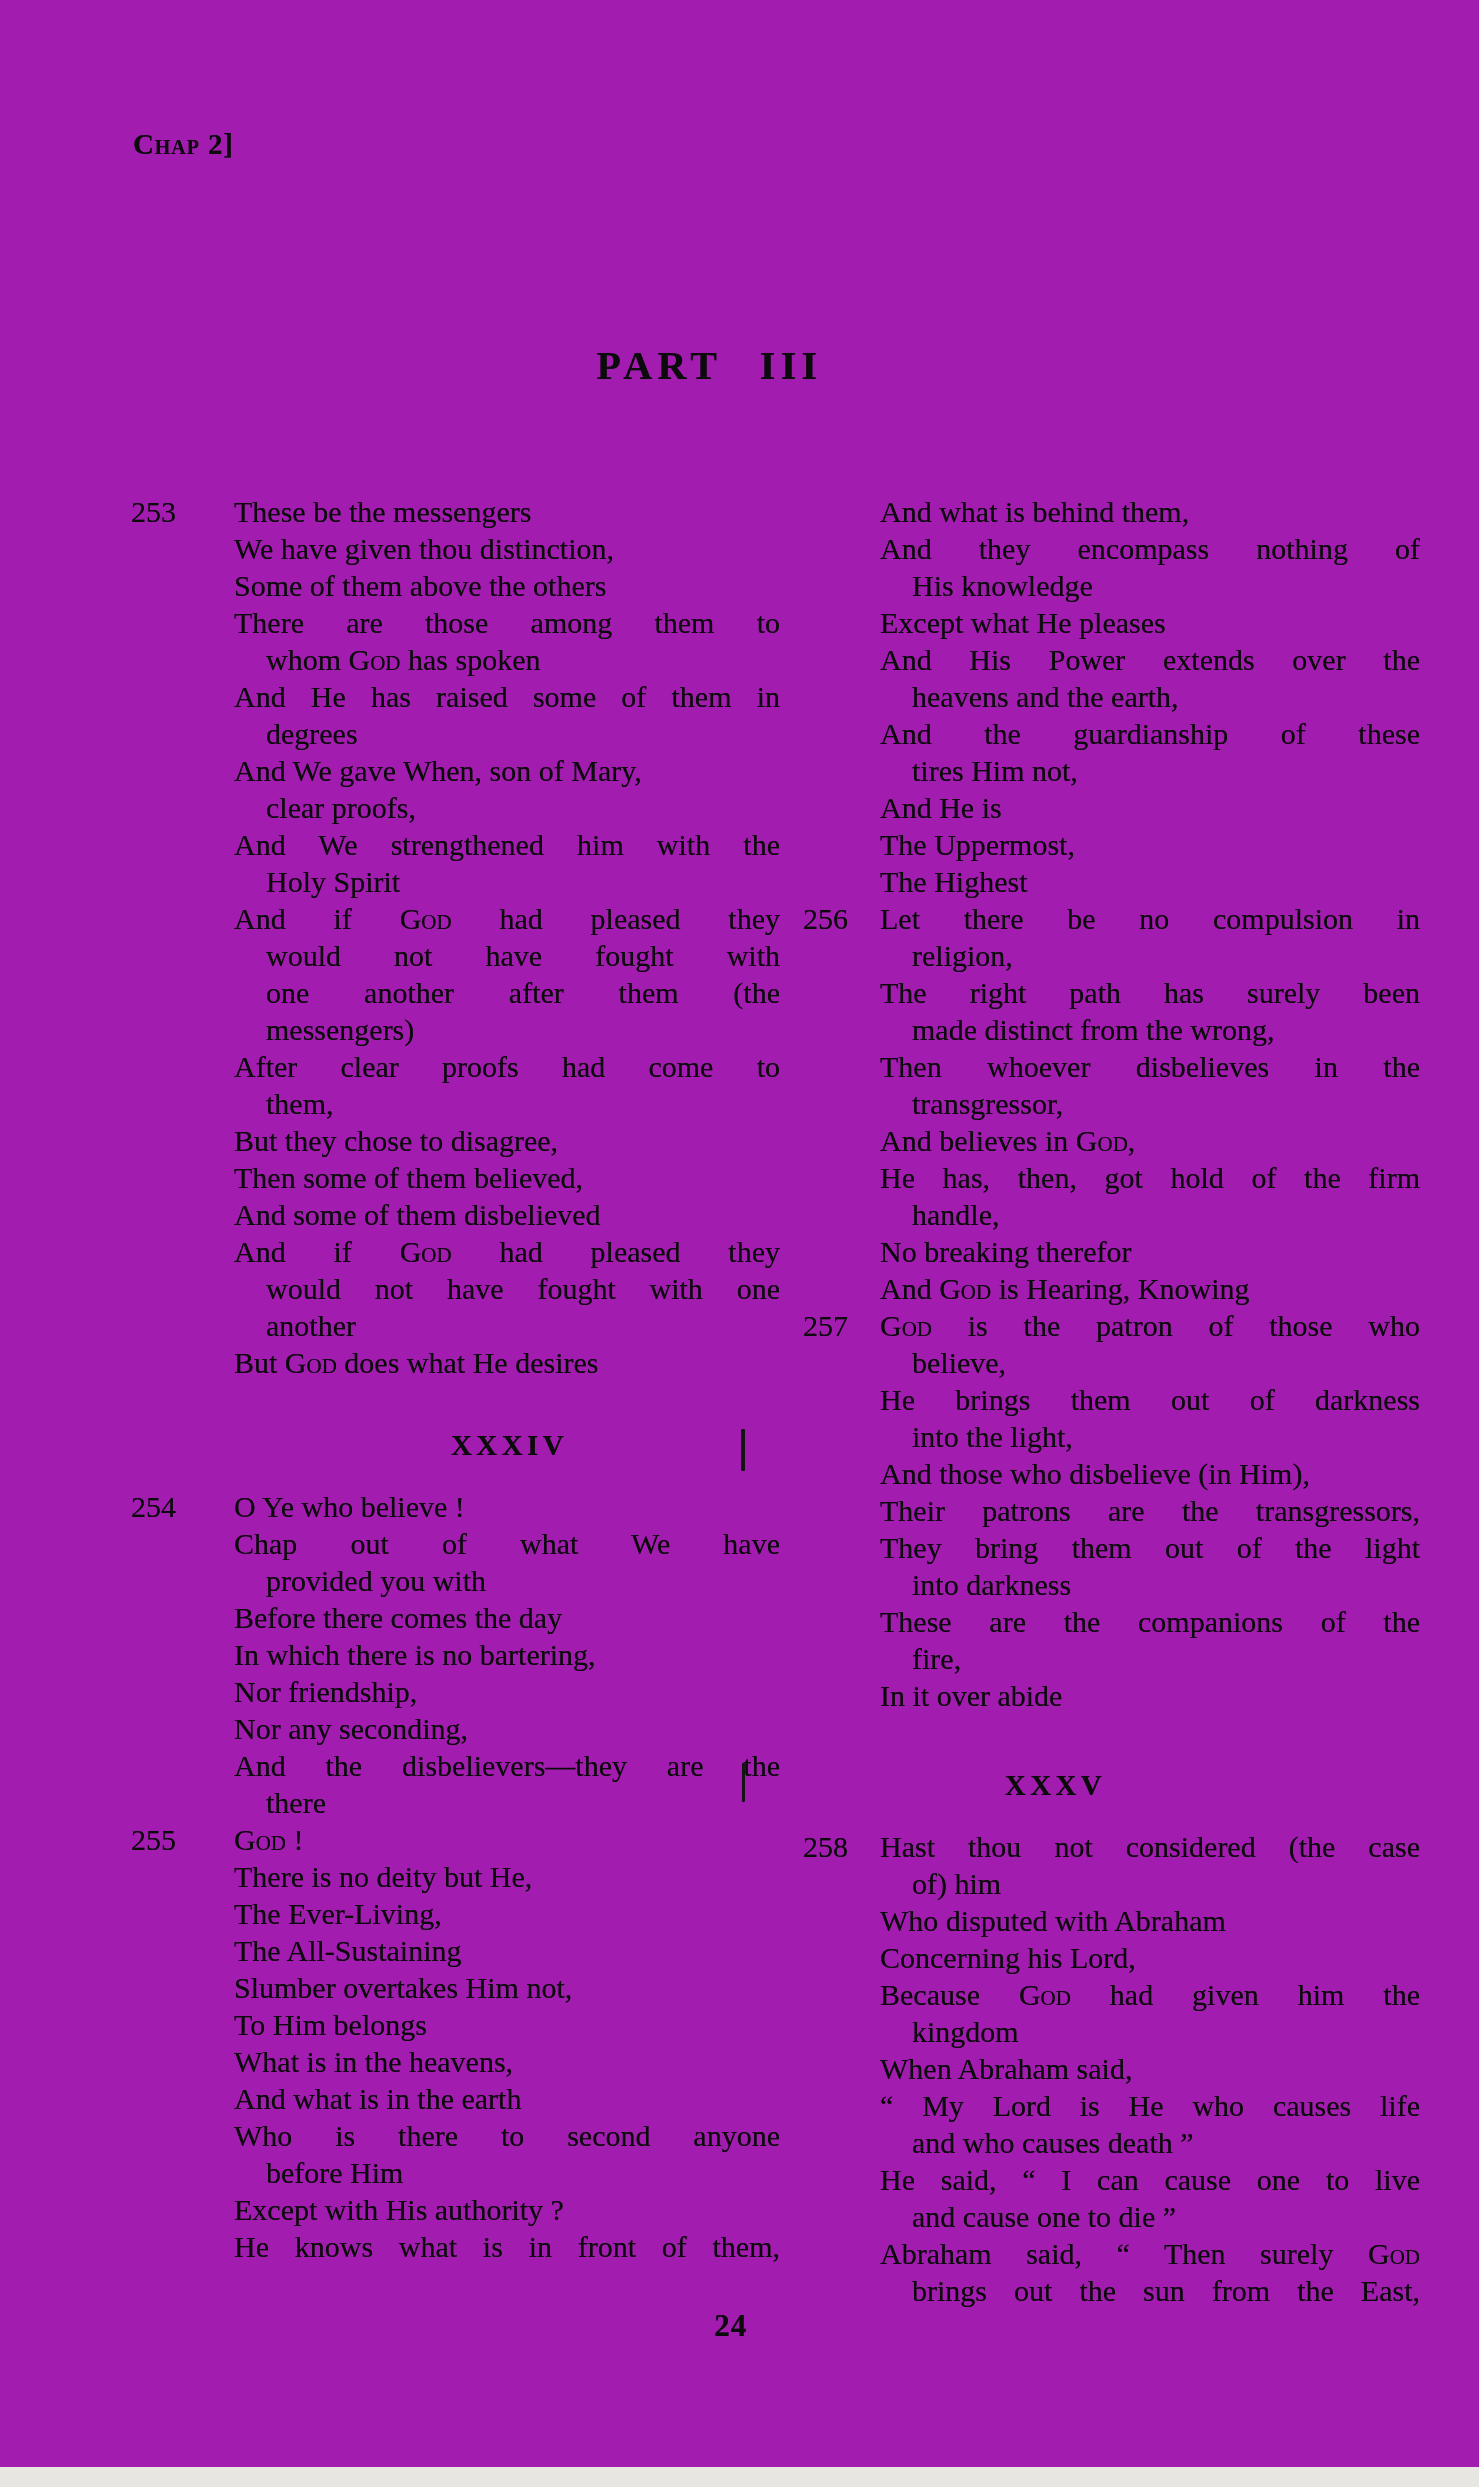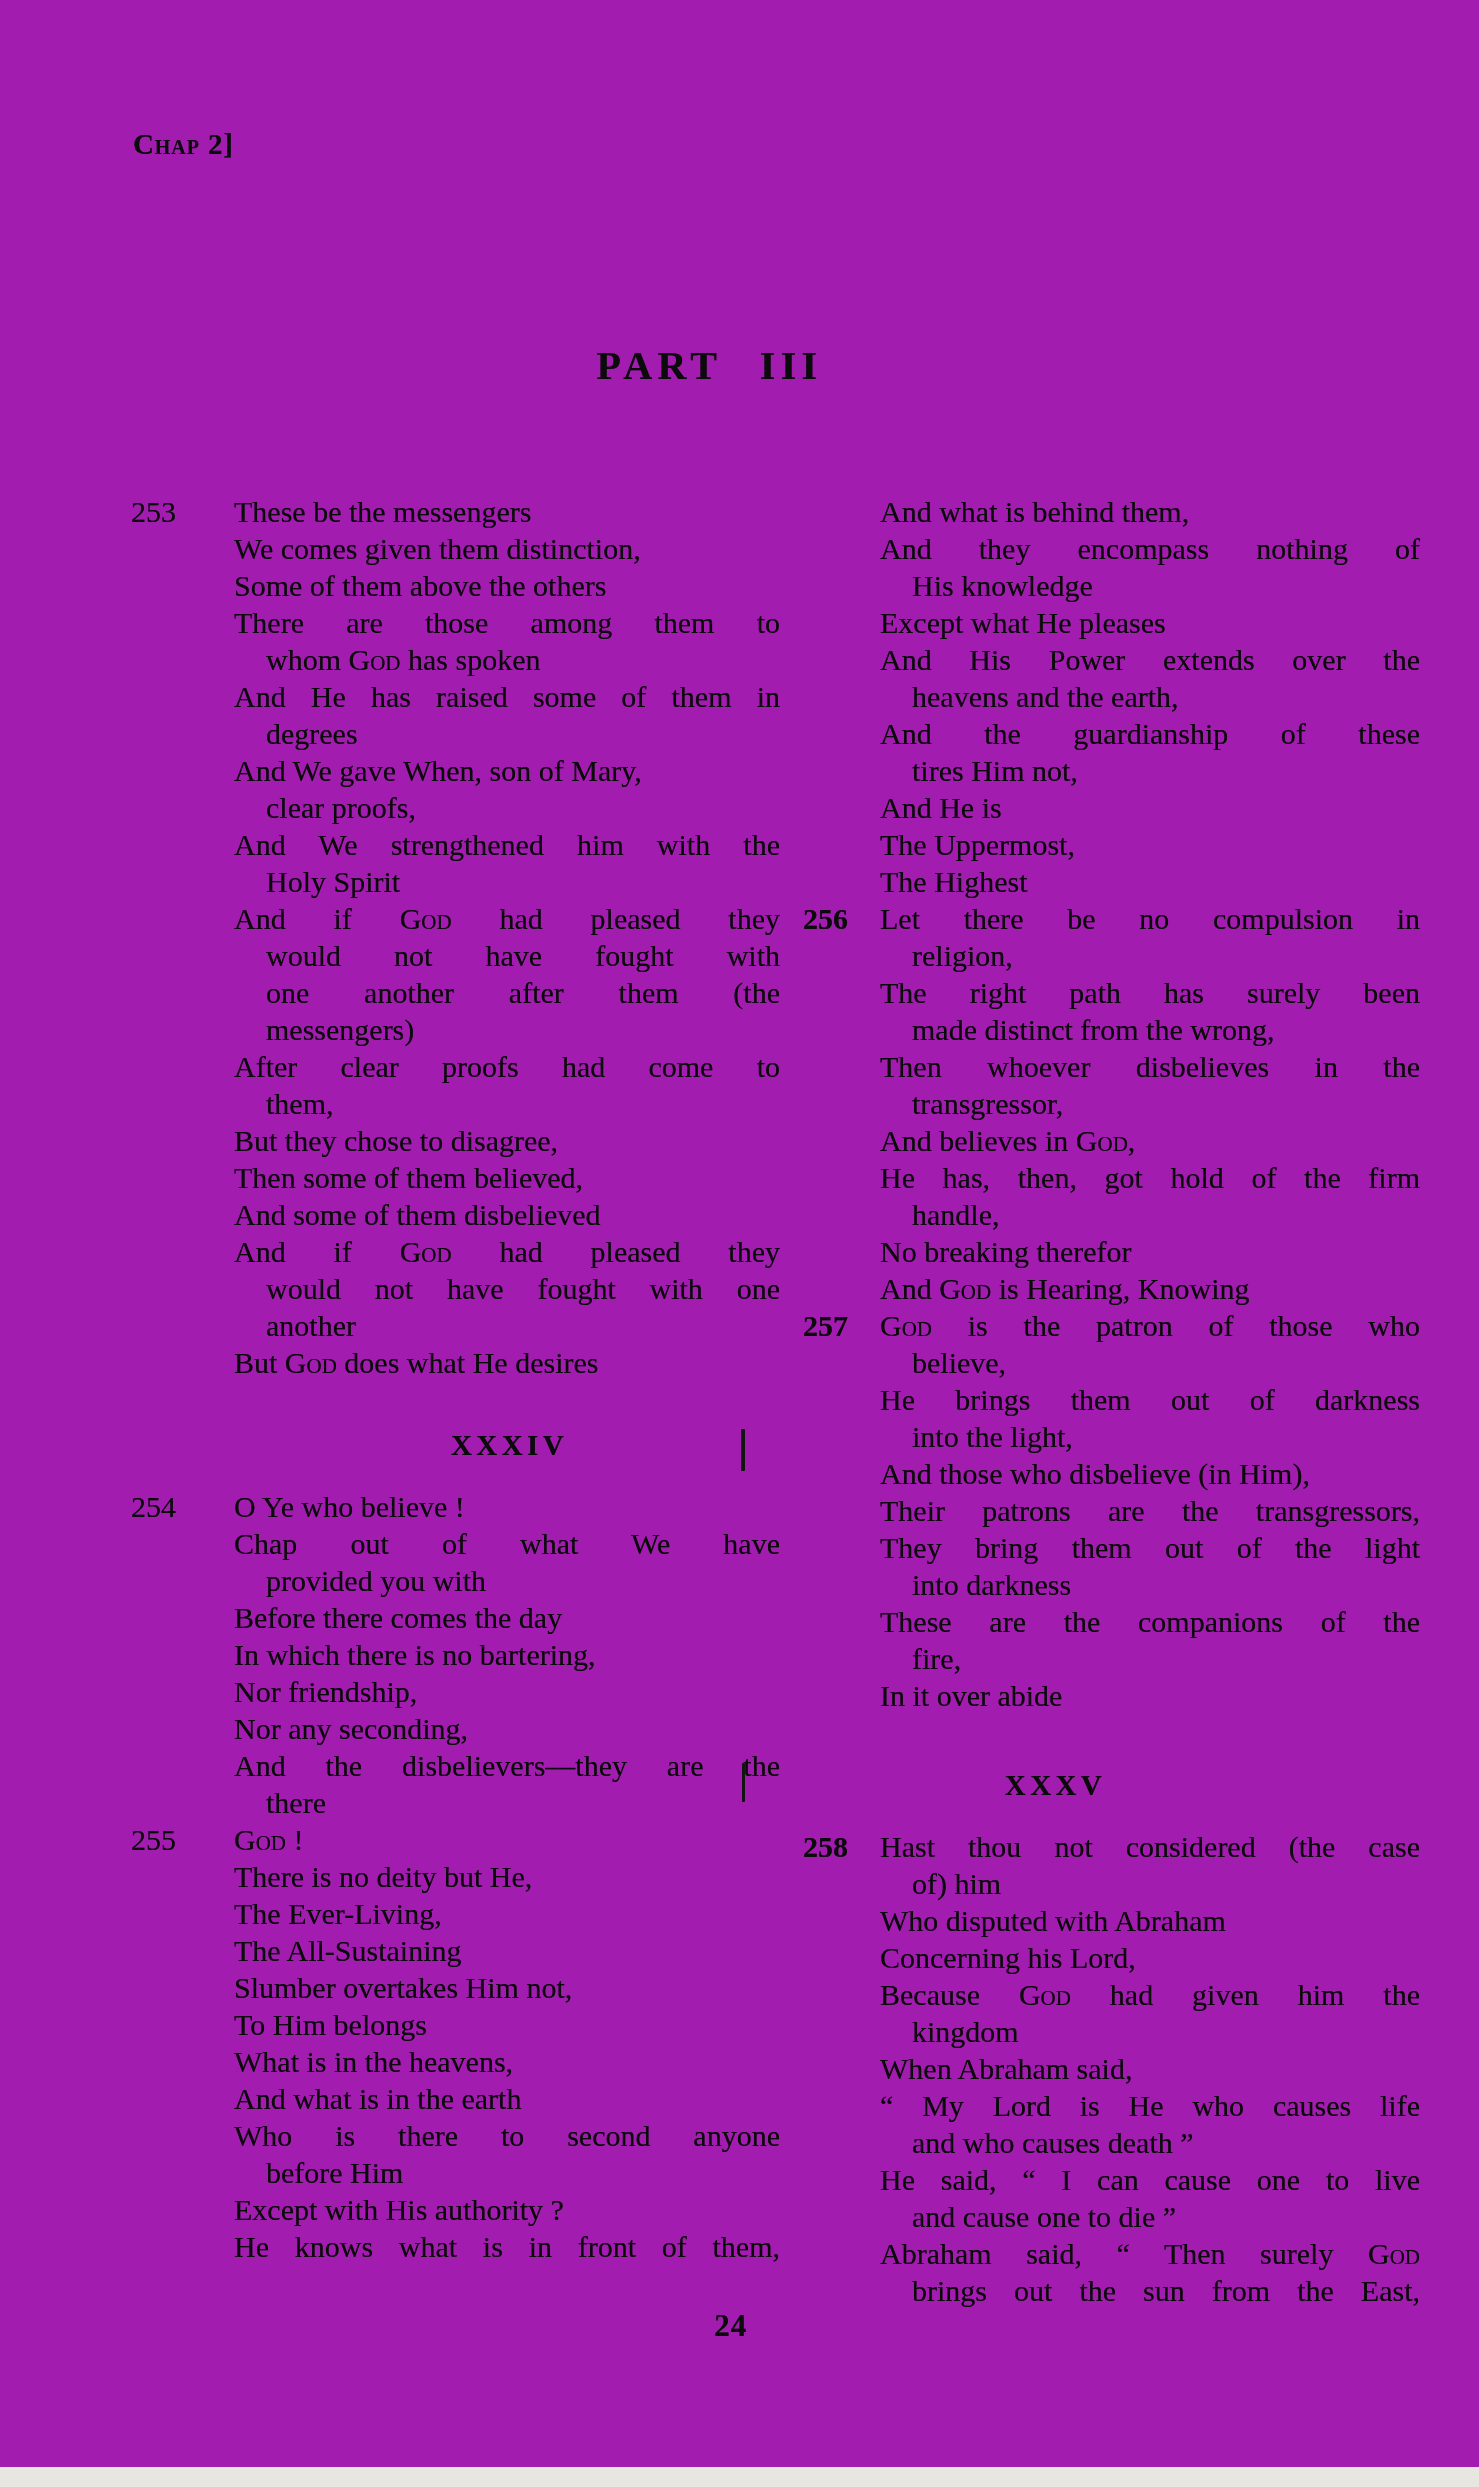--- a/index.html
+++ b/index.html
@@ -27,21 +27,21 @@
     position:absolute;top:493px;left:83px;width:1288px;
     display:flex;gap:23px;
     font-size:30px;line-height:37px;margin-left:48px;
   }
   .col{flex:0 0 auto;}
   .col-left{width:649px;}
   .col-right{width:617px;}
   .verse{display:flex;align-items:flex-start;}
   .vnum{flex:0 0 auto;}
   .col-left .vnum{width:103px;}
-  .col-right .vnum{width:77px;font-weight:bold;}
+  .col-right .vnum{width:77px;}
   .vlines{flex:1 1 auto;min-width:0;}
   .vline{min-height:37px;}
   .vline.ind{padding-left:32px;}
   .vline.j{text-align:justify;text-align-last:justify;}
   .sc{font-variant:small-caps;}
   .col-heading{
     text-align:center;
     font-size:29px;font-weight:bold;letter-spacing:4.4px;
     line-height:40px;
     margin:44px 0 23px;
@@ -65,21 +65,21 @@
   <div class="chap-header">Chap 2]</div>
 
   <div class="part-title">PART III</div>
 
   <div class="columns">
     <div class="col col-left">
         <div class="verse">
           <div class="vnum">253</div>
           <div class="vlines">
             <div class="vline">These be the messengers</div>
-            <div class="vline">We comes given them distinction,</div>
+            <div class="vline">We have given thou distinction,</div>
             <div class="vline">Some of them above the others</div>
             <div class="vline j">There are those among them to</div>
             <div class="vline ind">whom <span class="sc">God</span> has spoken</div>
             <div class="vline j">And He has raised some of them in</div>
             <div class="vline ind">degrees</div>
             <div class="vline">And We gave When, son of Mary,</div>
             <div class="vline ind">clear proofs,</div>
             <div class="vline j">And We strengthened him with the</div>
             <div class="vline ind">Holy Spirit</div>
             <div class="vline j">And if <span class="sc">God</span> had pleased they</div>

